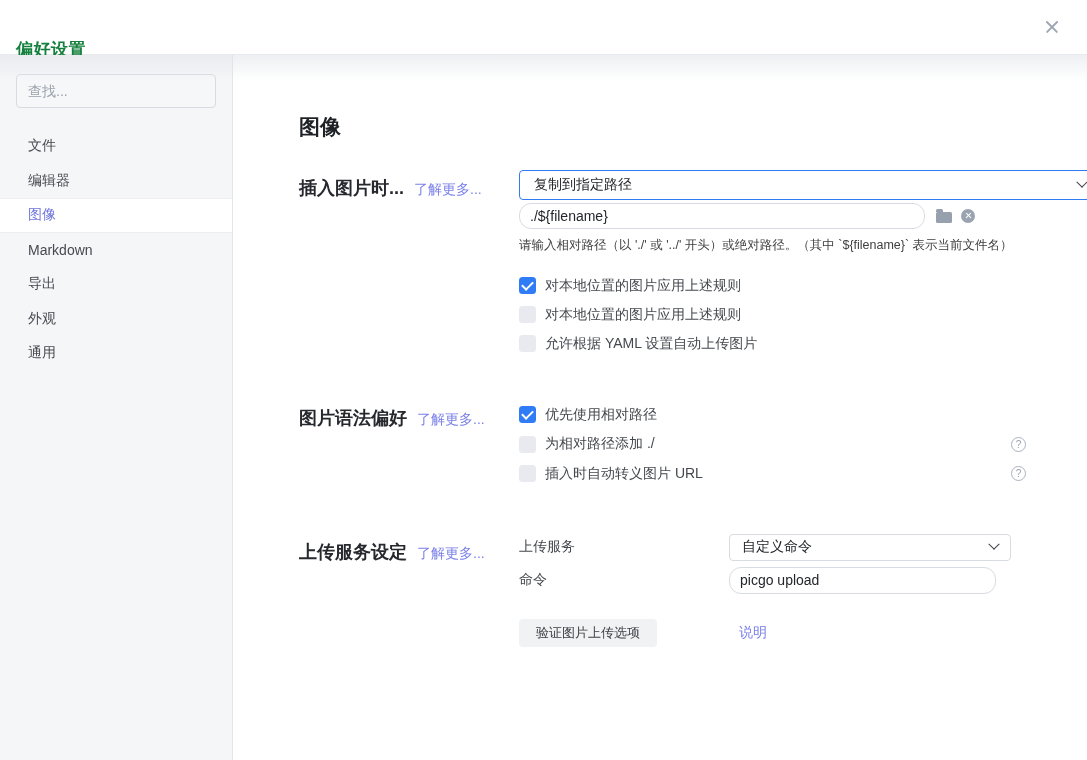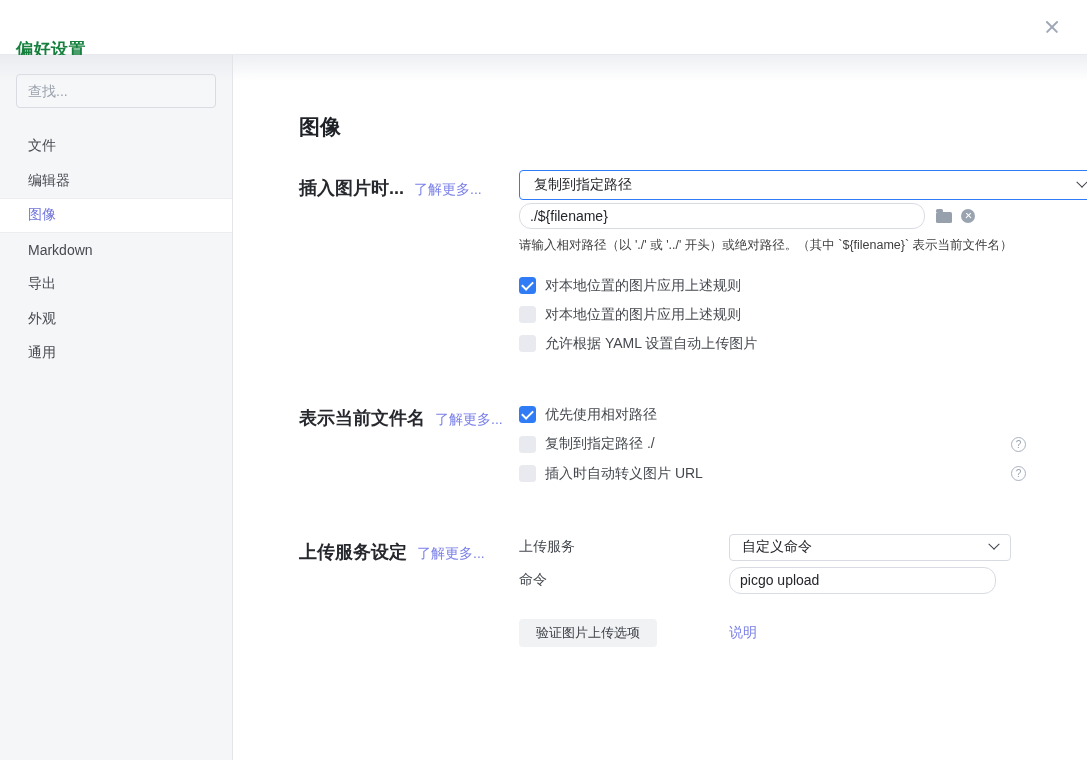--- a/index.html
+++ b/index.html
@@ -136,21 +136,21 @@
   .sec-syntax .check-row { margin-bottom: 12.5px; }
 
   
   .sec-upload { margin-top: 39px; }
   .sec-upload .sec-head { padding-top: 6px; }
   .u-row { display: flex; align-items: center; margin-bottom: 6px; }
   .u-label { width: 210px; flex: 0 0 210px; font-size: 14px; color: #44484e; }
   .select-service { width: 282px; height: 27px; border: 1px solid #d8dbe2; padding: 0 12px; }
   .select-service .chev { border-color: #3f434a; }
   .command-input { width: 267px; height: 27px; }
-  .u-row-btn { margin-top: 25px; }
+  .u-row-btn { margin-top: 25px; gap: 10px; }
   .validate-btn {
     height: 28px; padding: 0 17px; border: none; border-radius: 4px;
     background: #f1f2f4; color: #3c4046; font-size: 13px; cursor: pointer;
     font-family: inherit;
   }
   .btn-cell { width: 210px; flex: 0 0 210px; }
   .docs-link { font-size: 14px; color: #7a80e8; text-decoration: none; cursor: pointer; }
 </style>
 </head>
 <body>
@@ -226,33 +226,33 @@
             <div class="check-row">
               <span class="checkbox"></span>
               <span class="check-label">允许根据 YAML 设置自动上传图片</span>
             </div>
           </div>
         </div>
       </section>
 
       <section class="section sec-syntax">
         <div class="sec-head">
-          <span class="sec-label">表示当前文件名</span>
+          <span class="sec-label">图片语法偏好</span>
           <a class="learn-more">了解更多...</a>
         </div>
         <div class="sec-body">
           <div class="check-group">
             <div class="check-row">
               <span class="checkbox checked"></span>
               <span class="check-label">优先使用相对路径</span>
               <span class="help-ic"></span>
             </div>
             <div class="check-row">
               <span class="checkbox"></span>
-              <span class="check-label">复制到指定路径 ./</span>
+              <span class="check-label">为相对路径添加 ./</span>
               <span class="help-ic visible"></span>
             </div>
             <div class="check-row">
               <span class="checkbox"></span>
               <span class="check-label">插入时自动转义图片 URL</span>
               <span class="help-ic visible"></span>
             </div>
           </div>
         </div>
       </section>

